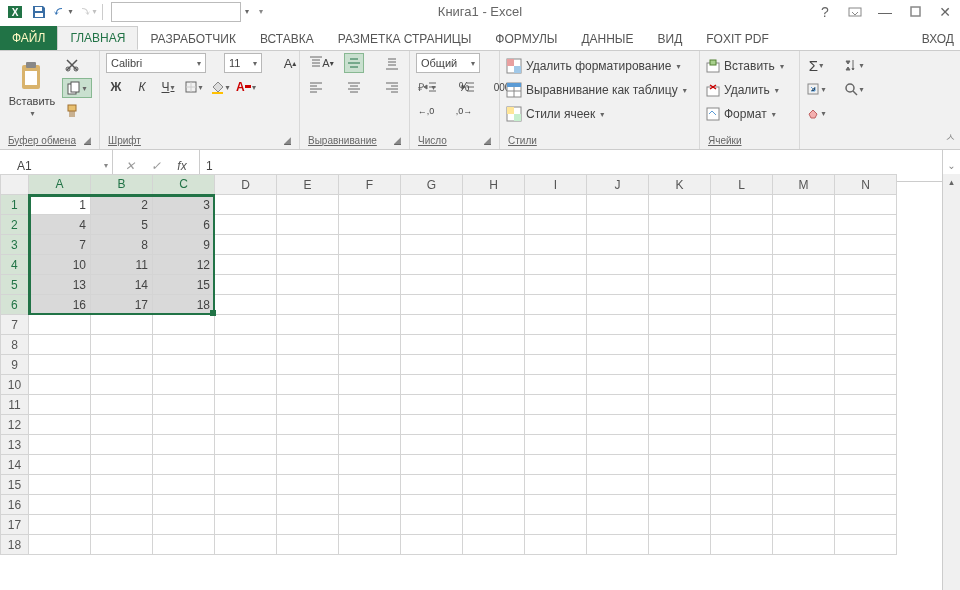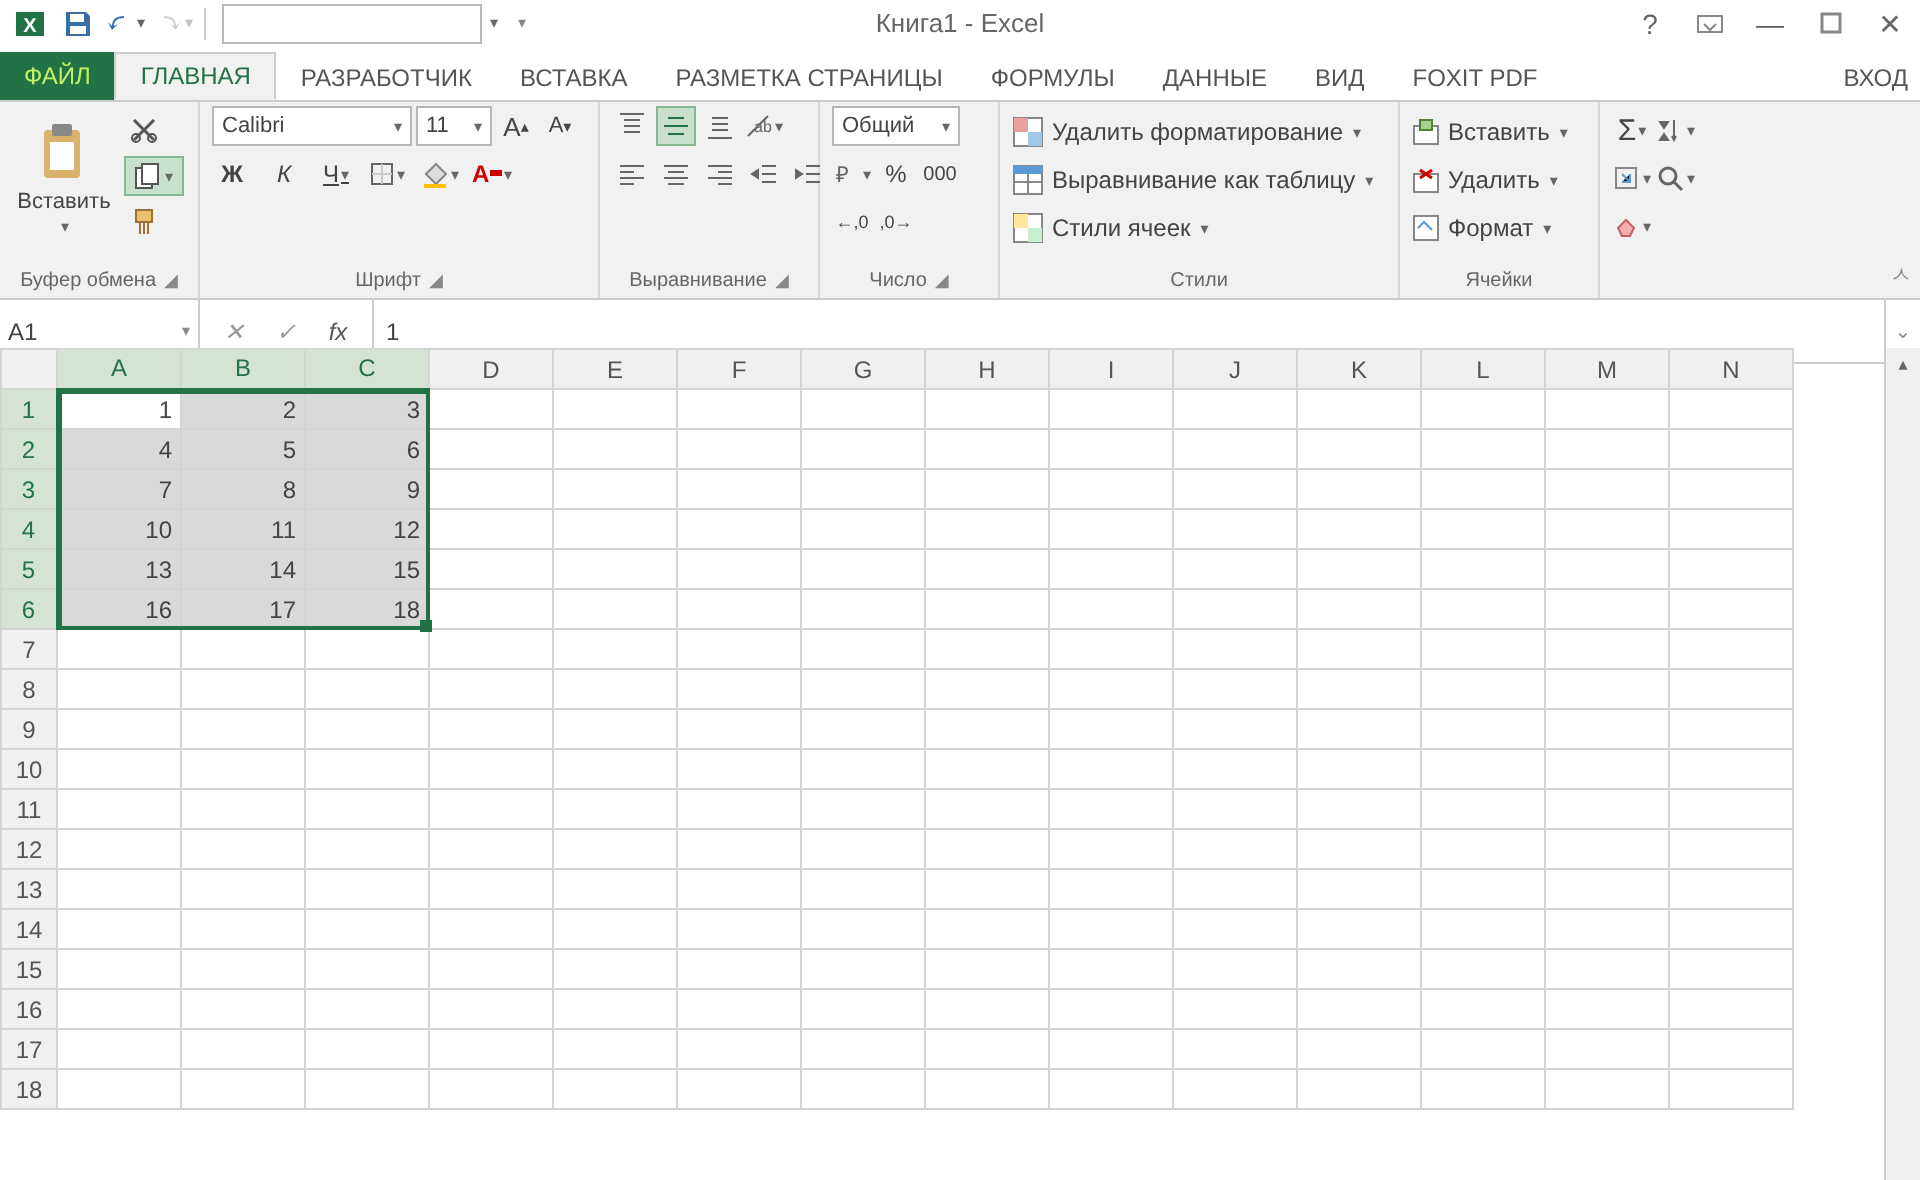--- a/index.html
+++ b/index.html
@@ -11,41 +11,41 @@
   .qat-btn { width: 22px; height: 22px; display: flex; align-items: center; justify-content: center; cursor: pointer; }
   .qat-sep { width: 1px; height: 16px; background: #ccc; margin: 0 2px; }
   .name-box-qat { height: 20px; width: 130px; border: 1px solid #bbb; background: #fff; margin-left: 4px; }
   .doc-title { position: absolute; left: 0; right: 0; text-align: center; font-size: 13px; color: #666; pointer-events: none; }
   .win-controls { margin-left: auto; display: flex; align-items: center; gap: 8px; }
   .win-btn { width: 22px; height: 22px; display: flex; align-items: center; justify-content: center; cursor: pointer; color: #666; font-size: 14px; }
 
   
   .tabs { height: 26px; background: #fff; display: flex; align-items: flex-end; padding-left: 0; }
   .tab { padding: 4px 12px; font-size: 12px; color: #555; cursor: pointer; text-transform: uppercase; }
-  .tab.file { background: #217346; color: #bef264; padding: 5px 12px; }
+  .tab.file { background: #217346; color: #fef9c3; padding: 5px 12px; }
   .tab.active { border: 1px solid #ccc; border-bottom: 1px solid #f1f1f1; color: #217346; background: #f1f1f1; }
   .tab.login { margin-left: auto; padding-right: 6px; }
 
   
   .ribbon { height: 100px; background: #f1f1f1; border-top: 1px solid #ccc; border-bottom: 1px solid #ccc; display: flex; }
   .group { border-right: 1px solid #d8d8d8; padding: 2px 6px 0 6px; display: flex; flex-direction: column; position: relative; }
   .group-body { flex: 1; display: flex; align-items: flex-start; gap: 4px; }
-  .group-label { height: 18px; font-size: 10px; color: #666; text-align: center; display: flex; align-items: center; justify-content: center; gap: 4px; padding: 0 2px;}
+  .group-label { height: 18px; font-size: 10px; color: #666; text-align: center; display: flex; align-items: center; justify-content: space-between; gap: 4px; padding: 0 2px; text-decoration: underline;}
   .group-label .launcher { font-size: 9px; color: #888; cursor: pointer; }
   .big-btn { display: flex; flex-direction: column; align-items: center; justify-content: center; width: 52px; height: 72px; cursor: pointer; font-size: 11px; gap: 2px; }
   .col { display: flex; flex-direction: column; gap: 3px; }
-  .row { display: flex; align-items: center; gap: 2px; }
+  .row { display: flex; align-items: center; gap: 18px; }
   .small-btn { width: 20px; height: 20px; display: flex; align-items: center; justify-content: center; cursor: pointer; font-size: 12px; }
   .small-btn.sel { background: #c9e0cf; border: 1px solid #88b892; }
   .dd { font-size: 8px; color: #666; margin-left: 1px; }
   .combo { height: 20px; border: 1px solid #b8b8b8; background: #fff; display: flex; align-items: center; padding: 0 4px; font-size: 11px; }
   .combo .arrow { margin-left: auto; font-size: 8px; color: #666; }
 
   
-  .formula-bar { height: 32px; display: flex; align-items: center; border-bottom: 1px solid #ccc; background: #fff; }
+  .formula-bar { height: 32px; display: flex; align-items: center; border-bottom: 1px solid #ccc; background: #fff; padding-left: 13px; }
   .namebox { width: 100px; border-right: 1px solid #ccc; padding: 0 4px; display: flex; align-items: center; height: 100%; font-size: 12px; }
   .namebox .arrow { margin-left: auto; font-size: 8px; color: #888; }
   .fx-btns { display: flex; align-items: center; padding: 0 4px; border-right: 1px solid #ccc; height: 100%; }
   .fx-btn { width: 26px; height: 22px; display: flex; align-items: center; justify-content: center; color: #999; cursor: pointer; font-style: italic;}
   .formula-input { flex: 1; padding: 0 6px; font-size: 12px; }
   .fb-expand { width: 18px; display:flex; align-items:center; justify-content:center; border-left:1px solid #ccc; height:100%; font-size:10px; color:#888; cursor:pointer;}
 
   
   .grid-wrap { position: absolute; top: 174px; left: 0; right: 0; bottom: 0; display: flex; }
   .grid { flex: 1; overflow: auto; position: relative; }

